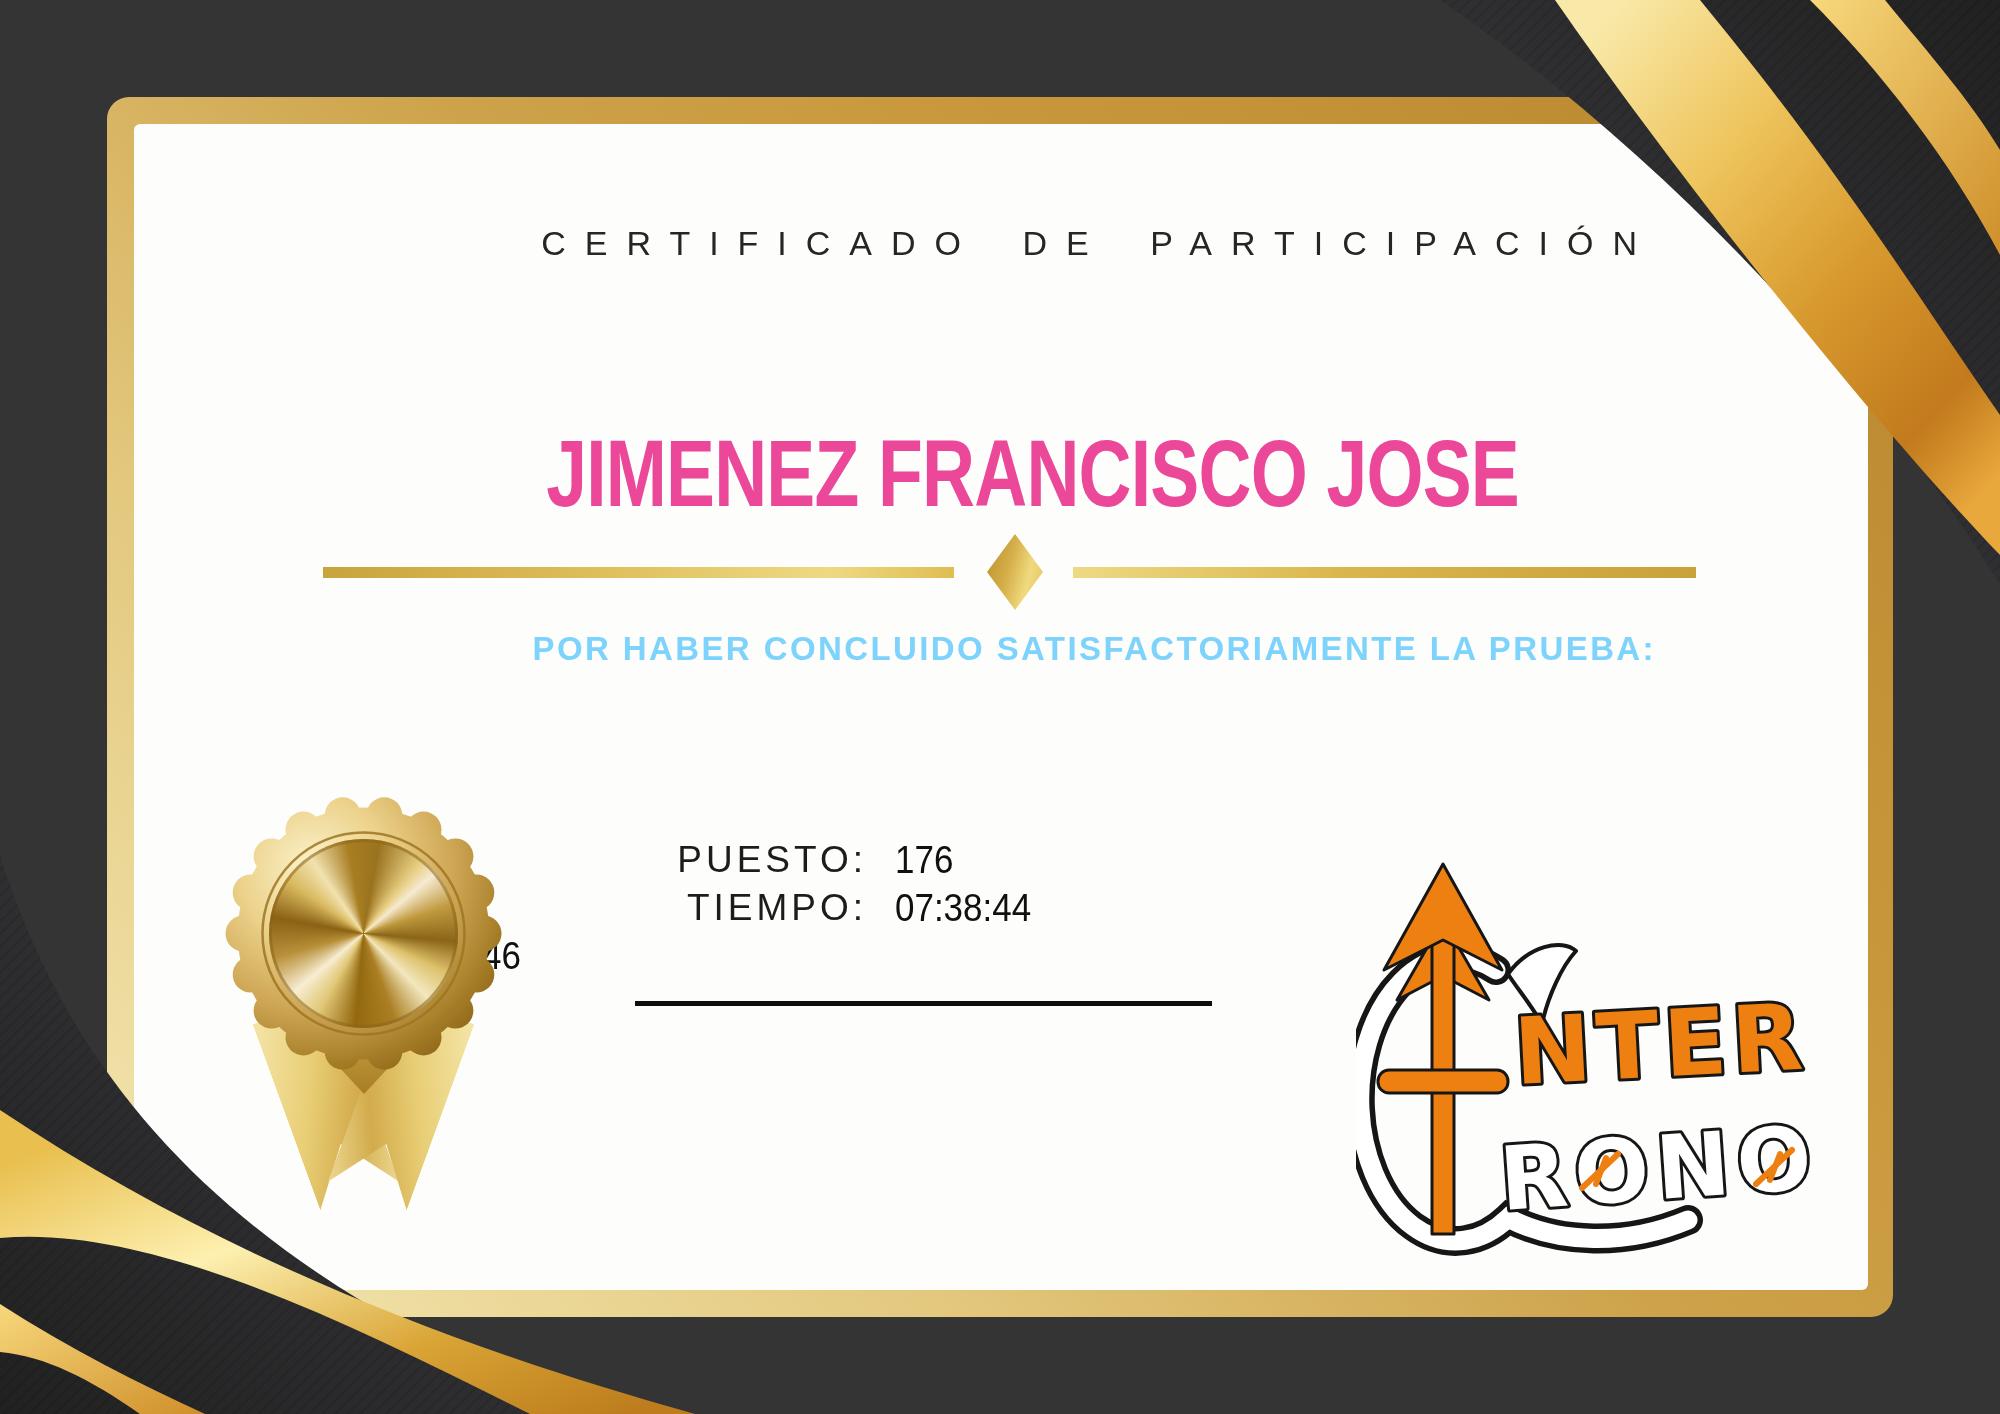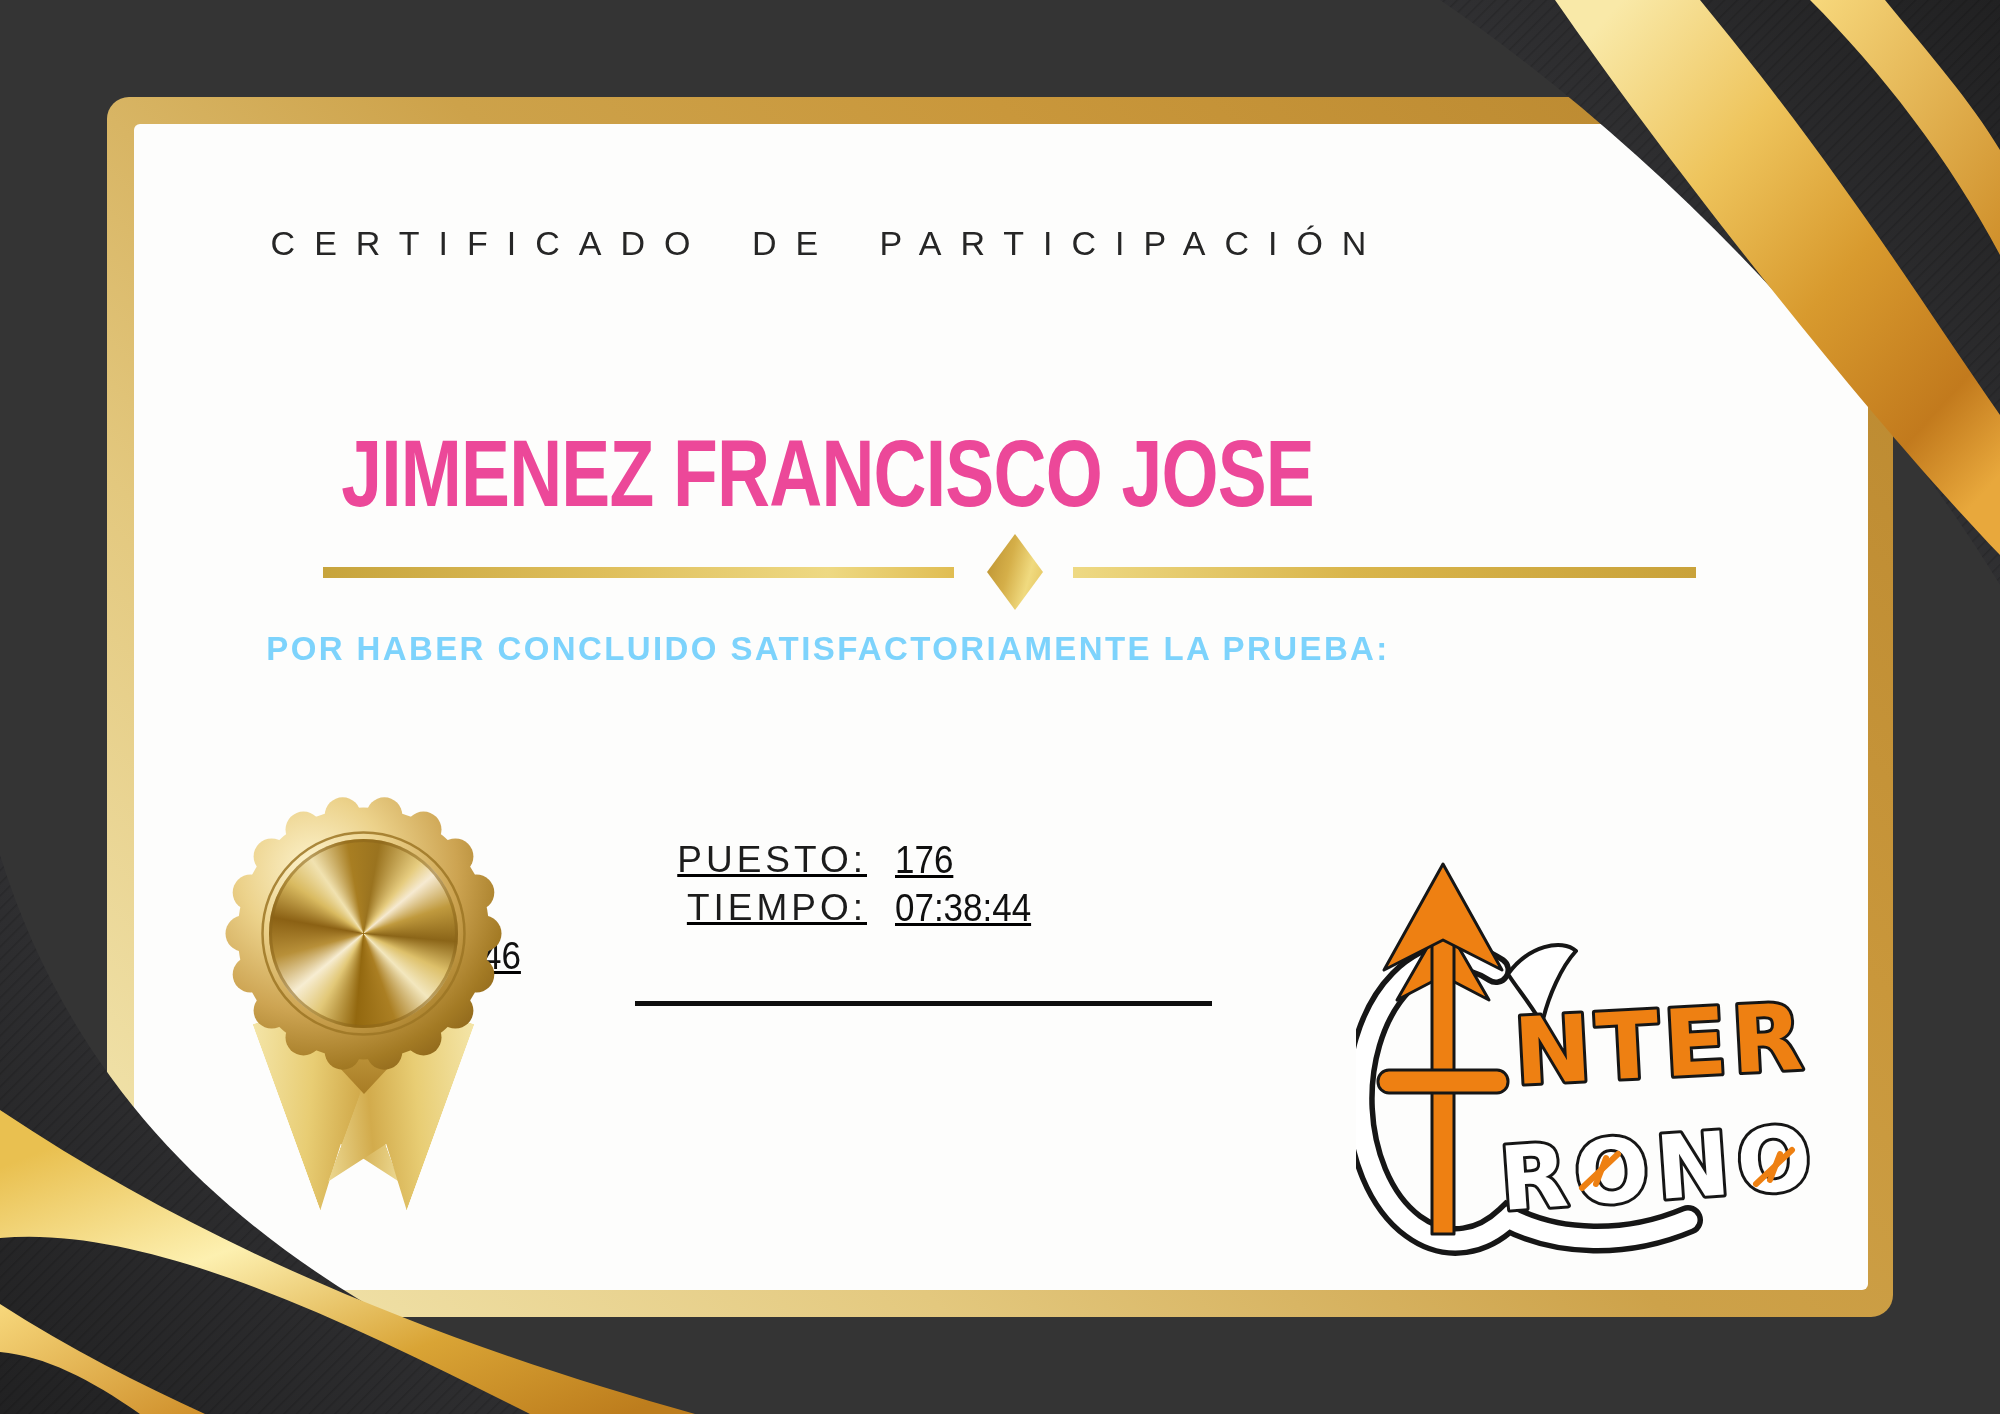--- a/index.html
+++ b/index.html
@@ -16,39 +16,39 @@
   }
   .paper{
     position:absolute;left:134px;top:124px;width:1734px;height:1166px;
     background:#fdfdfc;border-radius:6px;
   }
   
   .corner{position:absolute;z-index:6;display:block;}
   .corner.tr{top:0;right:0;}
   .corner.bl{bottom:0;left:0;}
   
-  .t-center{position:absolute;left:0;width:1656px;text-align:center;color:#1a1a1a;z-index:4;}
+  .t-center{position:absolute;left:0;width:1656px;text-align:right;color:#1a1a1a;z-index:4;}
   .title{
     top:224px;font-size:34px;font-weight:400;letter-spacing:19px;word-spacing:14px;color:#262626;
   }
   .name{top:420px;font-size:94px;font-weight:700;color:#ec4899;letter-spacing:-1px;}
   .name > span{display:inline-block;transform:scaleX(0.78);transform-origin:center;white-space:nowrap;}
   .subtitle{top:630px;font-size:33px;font-weight:700;letter-spacing:2.4px;color:#7dd3fc;}
   
   .div-line{position:absolute;top:567px;height:11px;z-index:4;}
   .div-line.left{left:323px;width:631px;background:linear-gradient(90deg,#c7a43c,#dfbf5c 45%,#eed983 80%,#e0bd52 100%);}
   .div-line.right{left:1073px;width:623px;background:linear-gradient(90deg,#eed983,#d9b54b 45%,#c9a23a 100%);}
   .diamond{
     position:absolute;left:987px;top:534px;width:56px;height:76px;z-index:4;
     background:linear-gradient(105deg,#b98e2e 0%,#d5af49 40%,#f0da7f 70%,#e2c159 100%);
     clip-path:polygon(50% 0,100% 50%,50% 100%,0 50%);
   }
   
   .stats{position:absolute;left:454px;top:836px;z-index:4;}
-  .stat-row{display:flex;align-items:flex-end;line-height:48px;text-decoration:underline;}
+  .stat-row{display:flex;align-items:flex-end;line-height:48px;}
   .stat-label{font-size:37px;letter-spacing:4px;color:#1c1c1c;text-align:right;width:413px;white-space:nowrap;}
   .stat-row:nth-child(3) .stat-label{width:471px;}
   .stat-value{font-size:38px;color:#101010;margin-left:28px;transform:scaleX(0.92);transform-origin:left center;white-space:nowrap;}
   .sign-line{position:absolute;left:635px;top:1001px;width:577px;height:5px;background:#0e0e0e;z-index:4;}
   
   .medal{position:absolute;left:222px;top:792px;width:283px;height:420px;z-index:5;}
   .ribbon{
     position:absolute;top:218px;width:84px;height:198px;
     background:linear-gradient(115deg,#f4e5a8 0%,#e8cd74 40%,#d2ab4c 70%,#ecd891 100%);
     clip-path:polygon(0 0,100% 0,100% 100%,50% 72%,0 100%);

